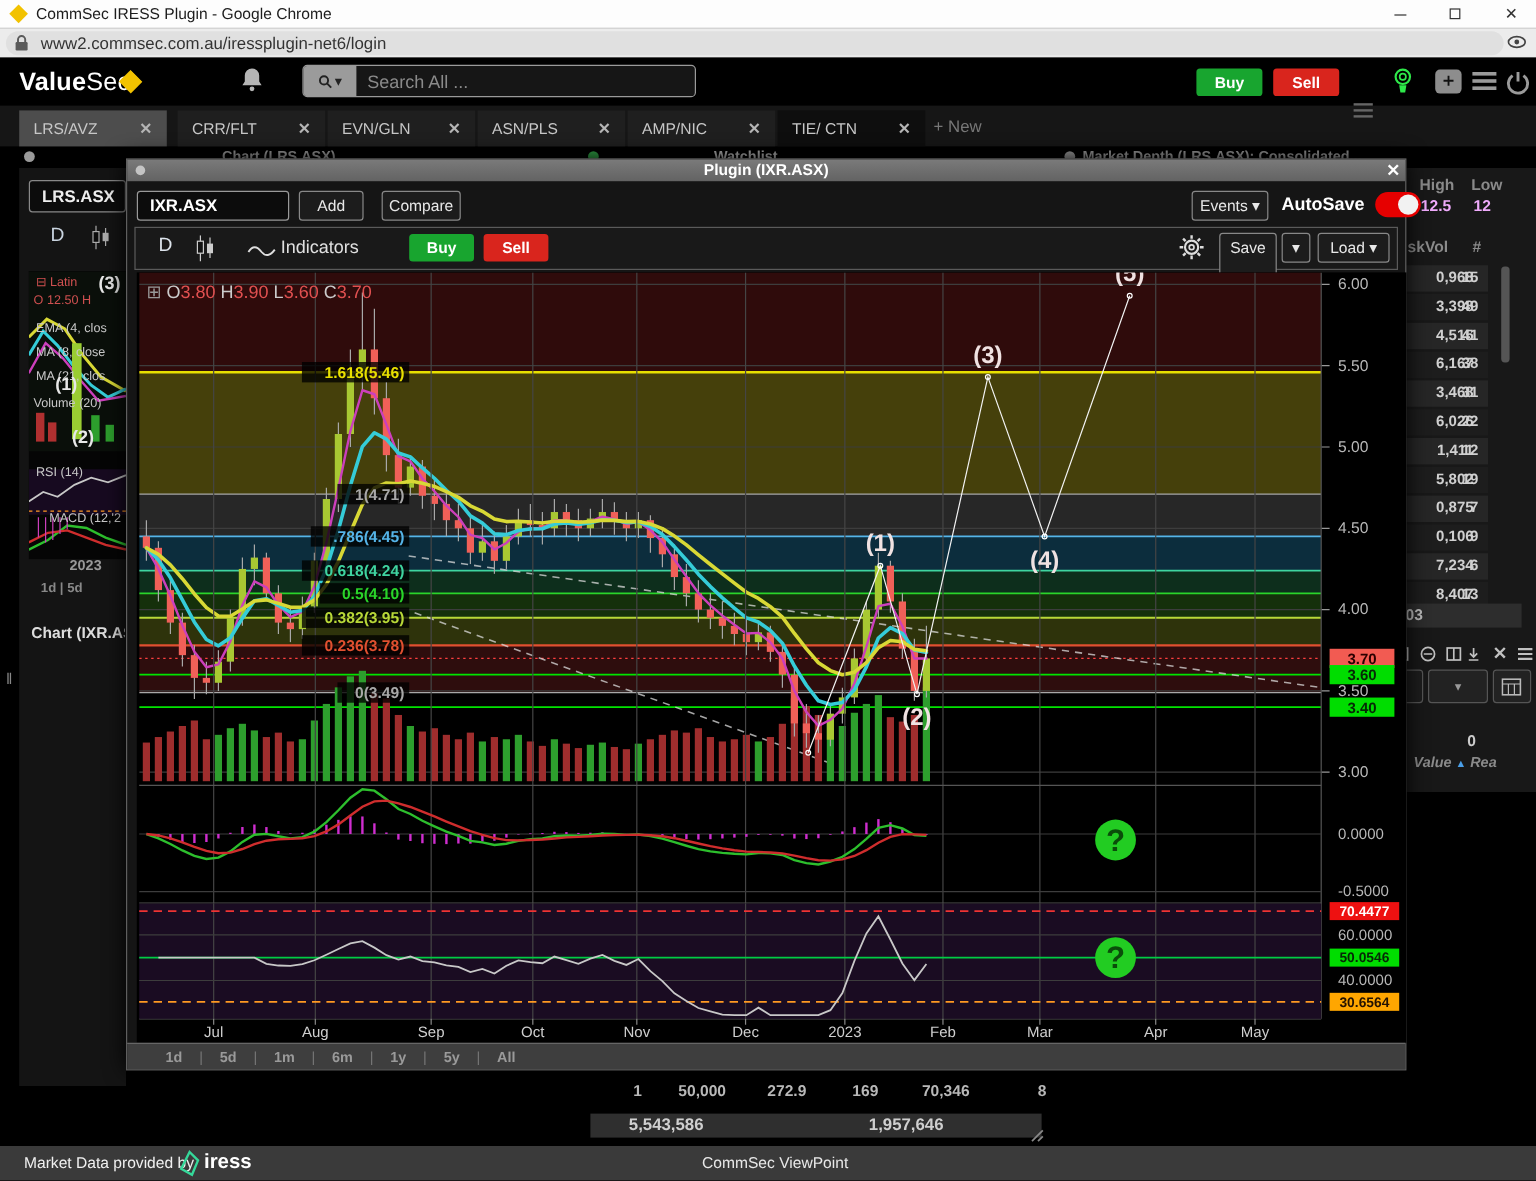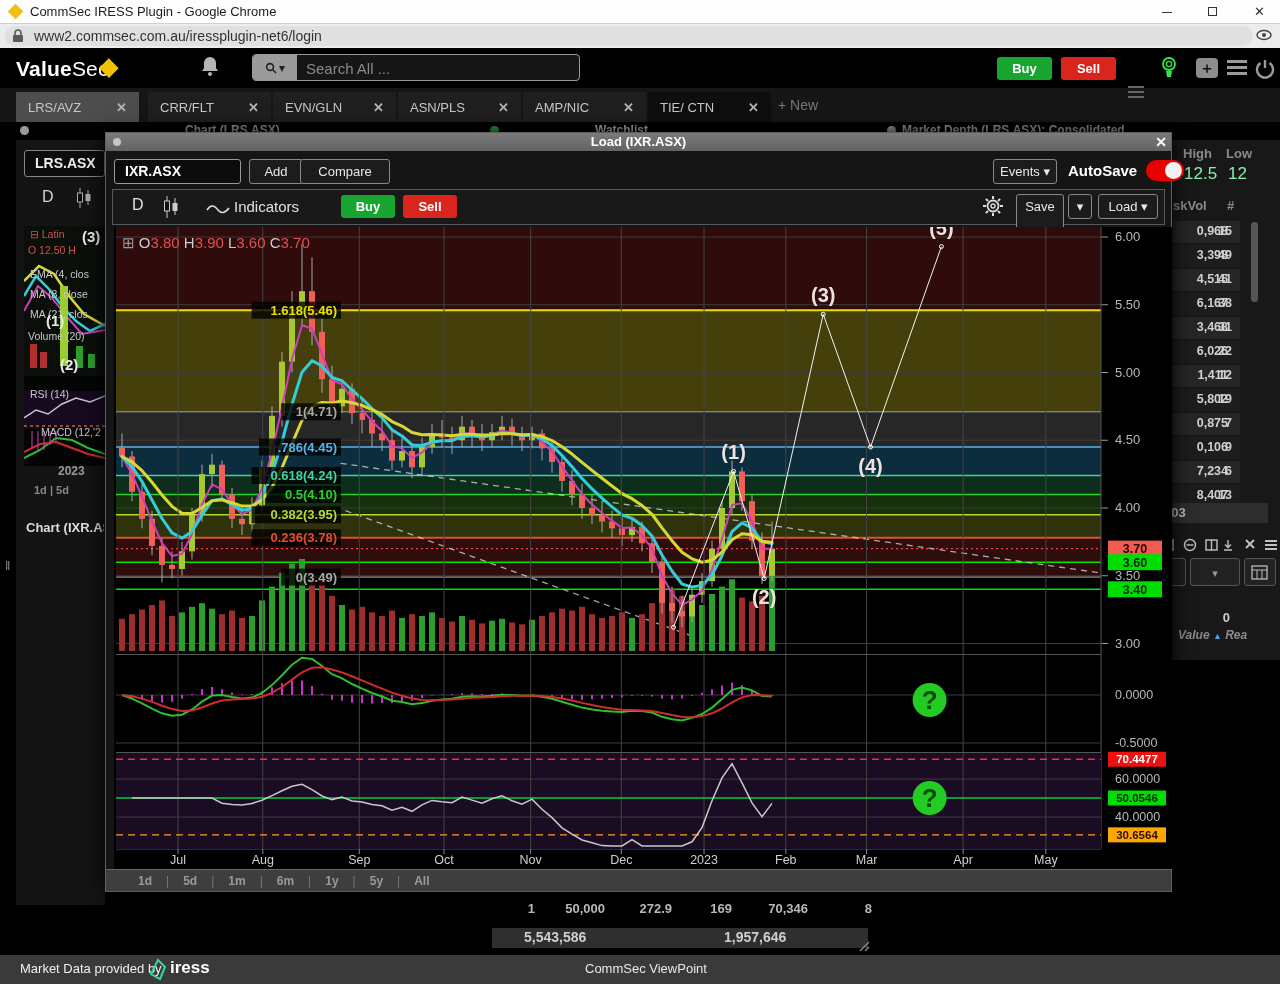--- a/index.html
+++ b/index.html
@@ -48,21 +48,21 @@
   #tab0{left:16px;background:#4d4d4d;} #tab1{left:148px;} #tab2{left:273px;} #tab3{left:398px;}
   #tab4{left:523px;} #tab5{left:648px;background:#0e0e0e;}
   #newtab{left:778px;top:97px;color:#777;font-size:14px;}
   #tab-menu-icon{left:1128px;top:86px;} #tab-menu-icon div{width:16px;height:2px;background:#666;margin-bottom:3px;}
 
   
   .bgdot{width:9px;height:9px;border-radius:50%;background:#9a9a9a;}
   .bgtitle{font-size:12px;font-weight:bold;color:#9a9a9a;white-space:nowrap;}
   #depth-panel{left:1172px;top:140px;width:108px;height:520px;background:#181818;}
   .dp-h{font-size:13px;color:#8a8a8a;font-weight:bold;}
-  .dp-v{font-size:17px;color:#86efac;font-weight:normal;}
+  .dp-v{font-size:13px;color:#f0abfc;font-weight:bold;}
   #askvol-rows .r{position:absolute;left:0;width:66px;font-size:12.5px;color:#d0d0d0;font-weight:bold;text-align:right;}
   #askvol-rows .n{position:absolute;left:70px;width:46px;font-size:12.5px;color:#d0d0d0;font-weight:bold;text-align:right;padding-right:46px;}
   #scrollthumb{left:1251px;top:222px;width:7px;height:80px;background:#555;border-radius:3px;}
   #code-bar{left:1162px;top:503px;width:106px;height:20px;background:#2d2d2d;font-size:13px;font-weight:bold;color:#bbb;line-height:20px;padding-left:2px;}
   #dp-btn-caret{left:1190px;top:558px;width:50px;height:28px;border:1px solid #555;border-radius:3px;color:#999;text-align:center;line-height:28px;font-size:11px;background:#222;}
   #dp-btn-cal{left:1244px;top:558px;width:32px;height:28px;border:1px solid #555;border-radius:3px;background:#222;}
   #dp-input{left:1150px;top:558px;width:36px;height:28px;border:1px solid #555;border-radius:3px;background:#1d1d1d;}
   #dp-zero{left:1200px;top:610px;width:30px;font-size:13px;font-weight:bold;color:#ccc;text-align:right;}
   #dp-cols{left:1178px;top:628px;font-size:12px;color:#8a8a8a;font-weight:bold;font-style:italic;}
   #dp-cols .up{color:#4a9fe8;font-style:normal;font-size:9px;}
@@ -84,21 +84,21 @@
   #sb-grip{left:5px;top:558px;color:#888;font-size:13px;}
 
   
   #modal{left:105px;top:132px;width:1067px;height:760px;background:#151515;border:1px solid #5f5f5f;box-shadow:0 0 18px #000;}
   #m-titlebar{left:0;top:0;width:1065px;height:18px;background:linear-gradient(#7a7a7a,#636363);}
   #m-title{left:0;top:1px;width:1065px;text-align:center;font-size:13px;font-weight:bold;color:#fff;}
   #m-dot{left:7px;top:5px;width:8px;height:8px;border-radius:50%;background:#c4c4c4;}
   #m-close{left:1046px;top:0px;width:18px;height:18px;color:#fff;font-weight:bold;font-size:14px;text-align:center;line-height:18px;}
   #m-symbol{left:8px;top:26px;width:127px;height:25px;border:1px solid #999;border-radius:3px;background:#0c0c0c;color:#fff;font-weight:bold;font-size:14px;line-height:23px;padding-left:10px;}
   .m-btn{position:absolute;top:26px;height:25px;border:1px solid #888;border-radius:3px;background:#1c1c1c;color:#e8e8e8;font-size:13px;text-align:center;line-height:23px;}
-  #m-add{left:143px;width:54px;} #m-compare{left:194px;width:90px;}
+  #m-add{left:143px;width:54px;} #m-compare{left:212px;width:66px;}
   #m-events{left:887px;width:64px;} 
   #m-autosave-lbl{left:962px;top:29px;font-size:15px;font-weight:bold;color:#fff;}
   #m-toggle{left:1040px;top:27px;width:38px;height:21px;border-radius:11px;background:#e60000;}
   #m-toggle i{position:absolute;right:2px;top:2px;width:17px;height:17px;border-radius:50%;background:#f2f2f2;}
   #m-toolbar{left:6px;top:56px;width:1053px;height:36px;border:1px solid #5a5a5a;background:#191919;}
   #m-int{left:26px;top:63px;font-size:16px;color:#dde4ec;}
   #m-candle-icon{left:57px;top:63px;}
   #m-wave-icon{left:100px;top:68px;}
   #m-indicators{left:128px;top:65px;font-size:15px;color:#e0e0e0;}
   #m-buy{left:235px;top:62px;width:54px;height:23px;background:#18a52f;border-radius:3px;color:#fff;font-weight:bold;font-size:13px;text-align:center;line-height:23px;}
@@ -354,21 +354,21 @@
   <div class="abs sb-wave" style="left:46px;top:312px;">(1)</div>
   <div class="abs sb-wave" style="left:60px;top:356px;">(2)</div>
   <div class="abs" id="sb-2023">2023</div>
   <div class="abs" id="sb-tf">1d  |  5d</div>
   <div class="abs" id="sb-docked">Chart (IXR.AS</div>
   <div class="abs" id="sb-grip">‖</div>
 
   <div class="abs" id="modal">
     <div class="abs" id="m-titlebar"></div>
     <div class="abs" id="m-dot"></div>
-    <div class="abs" id="m-title">Load (IXR.ASX)</div>
+    <div class="abs" id="m-title">Plugin (IXR.ASX)</div>
     <div class="abs" id="m-close">✕</div>
 
     <div class="abs" id="m-symbol">IXR.ASX</div>
     <div class="m-btn" id="m-add">Add</div>
     <div class="m-btn" id="m-compare">Compare</div>
     <div class="m-btn" id="m-events">Events ▾</div>
     <div class="abs" id="m-autosave-lbl">AutoSave</div>
     <div class="abs" id="m-toggle">
         <i></i>
       </div>

